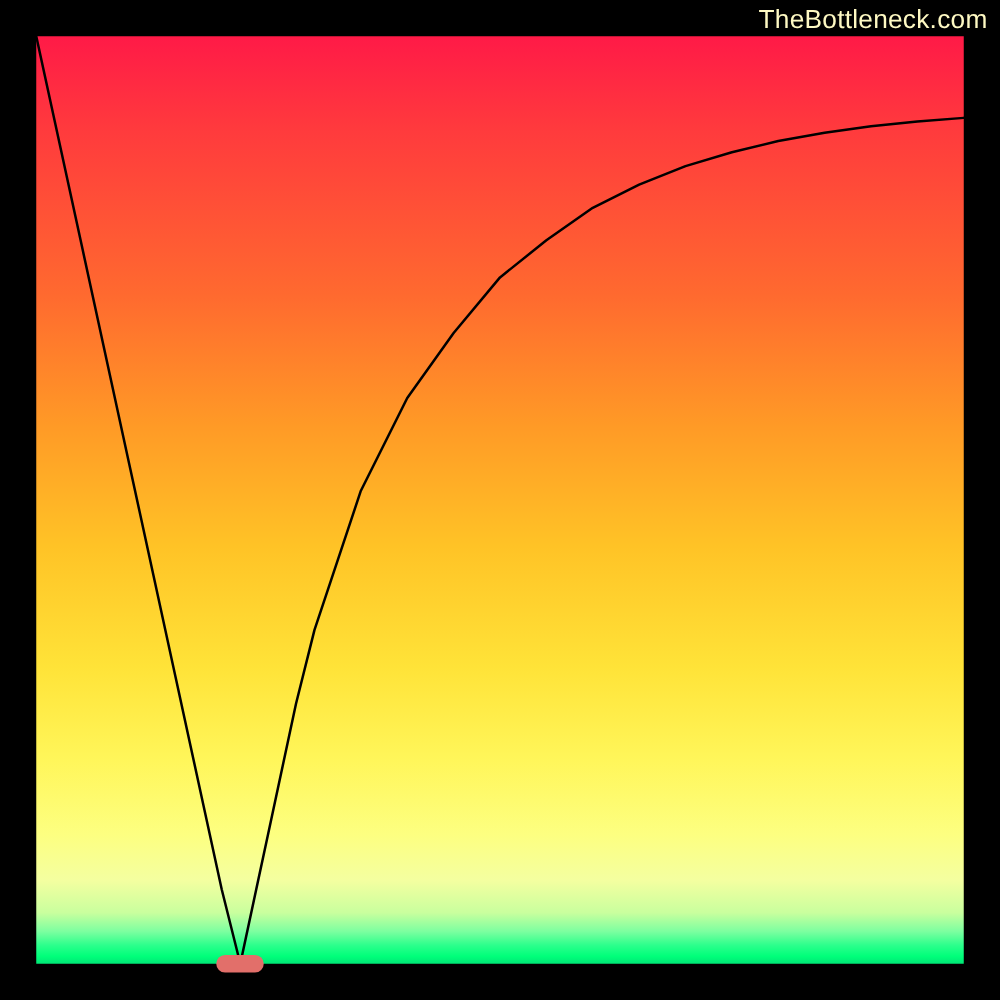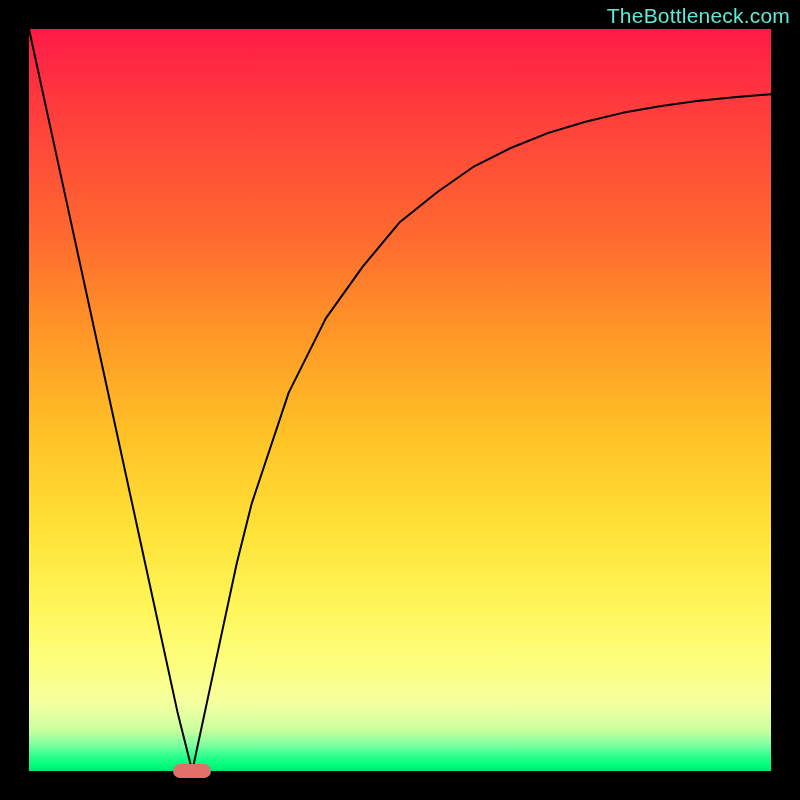--- a/index.html
+++ b/index.html
@@ -47,21 +47,21 @@
     left: 0;
     top: 0;
     width: 742px;
     height: 742px;
     overflow: visible;
   }
   .attrib {
     position: absolute;
     top: 4px;
     right: 10px;
-    color: #5eead4;
+    color: #fef9c3;
     font-size: 21px;
     font-weight: 400;
     letter-spacing: 0.2px;
     user-select: none;
   }
   .marker {
     position: absolute;
     width: 38px;
     height: 14px;
     background: #e26f6a;

